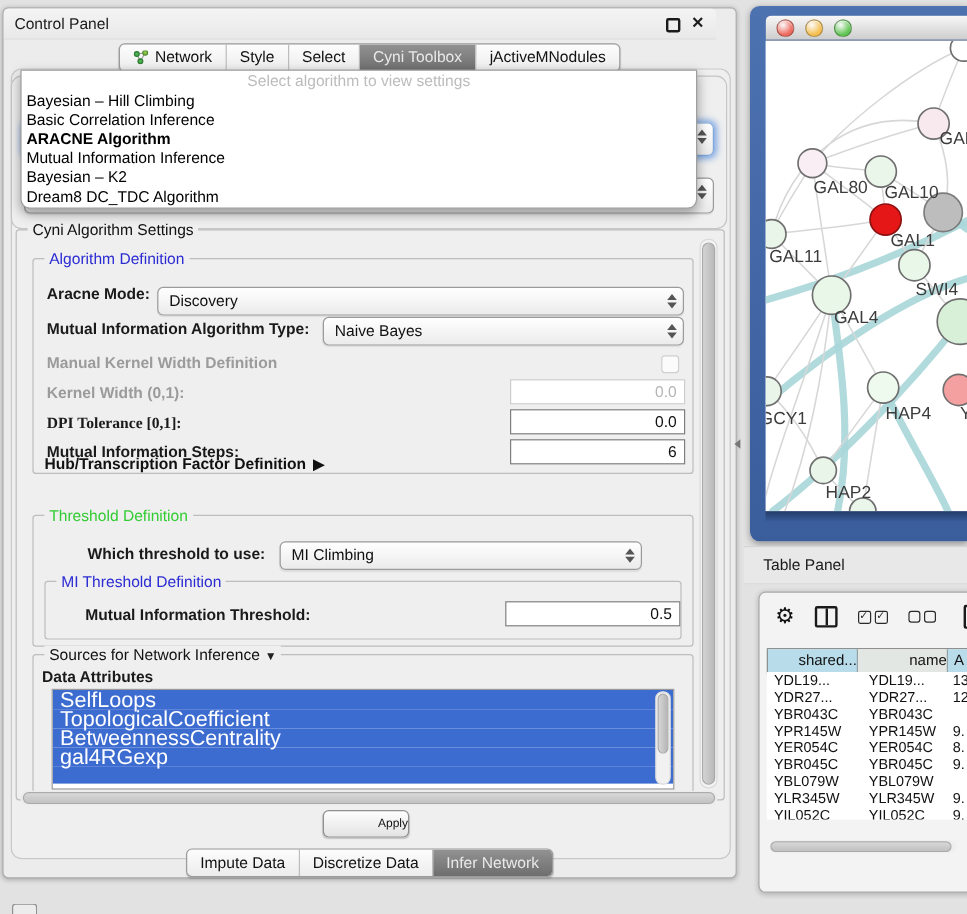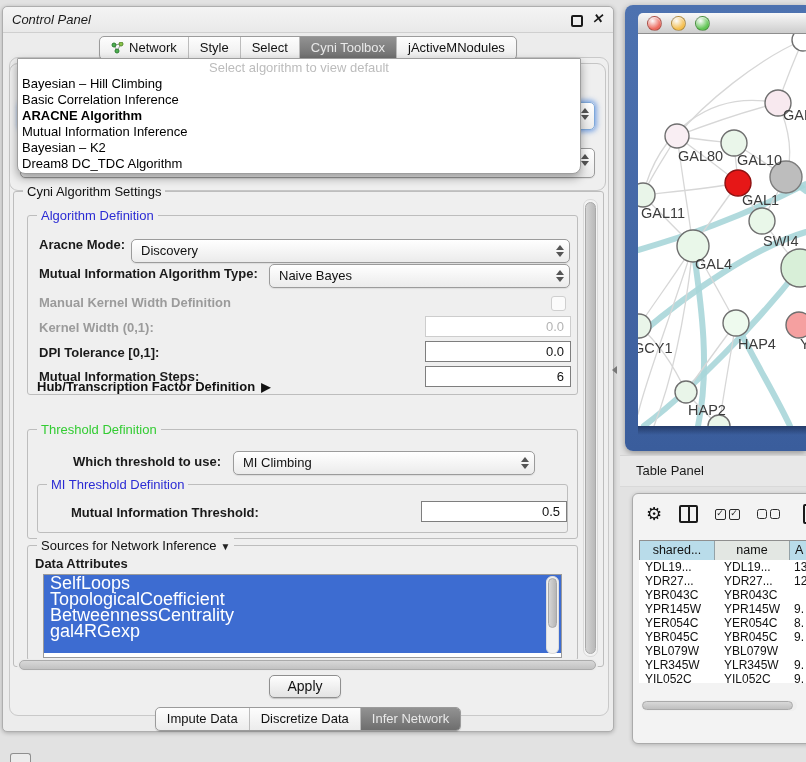--- a/index.html
+++ b/index.html
@@ -1,22 +1,22 @@
 <!DOCTYPE html>
 <html><head>
 <meta charset="utf-8">
 <style>
   html,body{margin:0;padding:0;}
   .screen{position:relative;width:806px;height:762px;background:#e2e2e2;overflow:hidden;
           font-family:"Liberation Sans",sans-serif;color:#111;}
   
   .cp{position:absolute;left:2px;top:6px;width:610px;height:724px;background:#ececec;
       border:1px solid #aeaeae;border-radius:5px;box-shadow:0 1px 4px rgba(0,0,0,.25);}
-  .cp-titlebar{position:absolute;left:0;top:0;right:0;height:25px;border-bottom:1px solid #cfcfcf;
-      background:linear-gradient(#f4f4f4,#e9e9e9);border-radius:5px 5px 0 0;font-style:italic;}
+  .cp-titlebar{position:absolute;left:0;top:0;right:16px;height:25px;border-bottom:1px solid #cfcfcf;
+      background:linear-gradient(#f4f4f4,#e9e9e9);border-radius:5px 5px 0 0;}
   .cp-title{position:absolute;left:9px;top:5px;font-size:13px;color:#1a1a1a;}
   .float-btn{position:absolute;right:30px;top:8px;width:8px;height:8px;border:2px solid #1a1a1a;border-radius:2px;}
   .close-btn{position:absolute;right:10px;top:4px;font-size:13px;font-weight:bold;color:#1a1a1a;}
   .content-card{position:absolute;left:6px;top:50px;width:598px;height:657px;background:#efefef;
       border:1px solid #c9c9c9;border-radius:9px;z-index:1;}
   
   .tabs-center{position:absolute;left:0;right:0;display:flex;justify-content:center;z-index:3;}
   .tabs-top{top:29px;} .tabs-bottom{top:700px;}
   .tabstrip{display:inline-flex;border:1px solid #9b9b9b;border-radius:5px;
       background:linear-gradient(#fdfdfd,#ececec);overflow:hidden;height:22px;box-shadow:0 1px 1px rgba(0,0,0,.15);}
@@ -76,21 +76,21 @@
   
   .vscroll-main{position:absolute;left:580px;top:192px;width:13px;height:456px;background:#f3f3f3;
       border:1px solid #dadada;border-radius:7px;z-index:3;}
   .vscroll-main .thumb{position:absolute;left:1px;right:1px;top:2px;bottom:2px;
       background:linear-gradient(90deg,#d4d4d4,#b9b9b9);border:1px solid #a9a9a9;border-radius:6px;}
   .hscroll-main{position:absolute;left:14px;top:652px;width:581px;height:12px;background:#ececec;
       border-radius:6px;z-index:3;}
   .hscroll-main .thumb{position:absolute;left:2px;right:2px;top:1px;bottom:1px;
       background:linear-gradient(#d8d8d8,#c2c2c2);border:1px solid #ababab;border-radius:6px;}
   .btn{position:absolute;left:266px;top:668px;width:70px;height:21px;border:1px solid #8f8f8f;border-radius:5px;
-      background:linear-gradient(#fefefe,#e3e3e3);font-size:14px;text-align:center;line-height:21px;
+      background:linear-gradient(#fefefe,#e3e3e3);font-size:10px;text-align:right;line-height:21px;
       box-shadow:0 1px 1px rgba(0,0,0,.18);z-index:3;}
   .split-arrow{position:absolute;left:612px;top:366px;width:0;height:0;border-top:4px solid transparent;
       border-bottom:4px solid transparent;border-right:5px solid #777;}
   .mini-win{position:absolute;left:10px;top:753px;width:19px;height:9px;border:1px solid #8f8f8f;
       border-bottom:none;border-radius:3px 3px 0 0;background:#ececec;}
   
   .net-win{position:absolute;left:625px;top:5px;width:181px;height:446px;border-radius:8px 0 0 8px;
       background:linear-gradient(180deg,#4d72b0,#3a5d9c);box-shadow:0 2px 6px rgba(0,0,0,.35);}
   .net-title{position:absolute;left:13px;top:8px;right:0;height:20px;border-radius:5px 0 0 0;
       background:linear-gradient(#f8f8f8,#cdcdcd);border-bottom:1px solid #8e8e8e;}
@@ -111,21 +111,21 @@
   .icon-gear{font-family:"DejaVu Sans",sans-serif;font-size:18px;line-height:20px;color:#111;}
   .icon-cols{position:relative;width:15px;height:14px;border:2px solid #1a1a1a;border-radius:2px;}
   .icon-cols::after{content:"";position:absolute;left:50%;top:0;bottom:0;width:2px;margin-left:-1px;background:#1a1a1a;}
   .pair{display:flex;gap:3px;}
   .cbx{position:relative;width:9px;height:9px;border:1.5px solid #2a2a2a;border-radius:2px;font-size:9px;line-height:9px;}
   .cbx::after{content:"✓";position:absolute;left:0px;top:-1px;color:#2a2a2a;}
   .ubx{width:8px;height:8px;border:1.5px solid #2a2a2a;border-radius:2.5px;}
   .icon-doc{position:relative;width:12px;height:16px;border:2px solid #1a1a1a;border-radius:2px;margin-left:6px;}
   .thead{position:absolute;left:6px;top:46px;display:flex;height:20px;border-top:1px solid #8f8f8f;border-bottom:1px solid #8f8f8f;}
   .th{box-sizing:border-box;border-right:1px solid #94a2a7;background:#e3e7e3;font-size:12.5px;
-      line-height:19px;text-align:center;overflow:hidden;white-space:nowrap;}
+      line-height:19px;text-align:right;overflow:hidden;white-space:nowrap;}
   .th.accent{background:#b9dcea;}
   .th:nth-child(1){width:76px;border-left:1px solid #8f8f8f;}
   .th:nth-child(2){width:75px;}
   .th:nth-child(3){width:40px;text-align:left;padding-left:5px;}
   .tbody{position:absolute;left:6px;top:66px;width:192px;height:123px;background:#fff;overflow:hidden;}
   .trow{display:flex;height:14px;line-height:14px;}
   .td{font-size:12px;white-space:nowrap;overflow:hidden;}
   .td0{width:70px;padding-left:6px;} .td1{width:66px;padding-left:9px;} .td2{width:36px;padding-left:4px;}
   .tbl-hscroll{position:absolute;left:8px;top:206px;width:156px;height:11px;background:#efefef;
       border-radius:6px;}
@@ -180,21 +180,21 @@
           <div class="tab sel">
             <span>Cyni Toolbox</span>
           </div>
           <div class="tab">
             <span>jActiveMNodules</span>
           </div>
         </div>
       </div>
 
     <div class="popup">
-      <div class="popup-ph">Select algorithm to view default</div>
+      <div class="popup-ph">Select algorithm to view settings</div>
       <div id="dd-items">
           <div class="dd-item">Bayesian – Hill Climbing</div>
           <div class="dd-item">Basic Correlation Inference</div>
           <div class="dd-item bold">ARACNE Algorithm</div>
           <div class="dd-item">Mutual Information Inference</div>
           <div class="dd-item">Bayesian – K2</div>
           <div class="dd-item">Dream8 DC_TDC Algorithm</div>
         </div>
     </div>
 
@@ -215,21 +215,21 @@
     </div>
     <span class="lbl" style="left:36px;top:259px;">Mutual Information Algorithm Type:</span>
     <div class="combo" style="left:266px;top:257px;width:299px;z-index:3;">
       <span class="combo-text">Naive Bayes</span>
       <span class="spin"></span>
     </div>
     <span class="lbl dim" style="left:36px;top:288px;">Manual Kernel Width Definition</span>
     <span class="cb" style="left:548px;top:289px;"></span>
     <span class="lbl dim" style="left:36px;top:313px;">Kernel Width (0,1):</span>
     <span class="field disabled" style="left:422px;top:309px;width:138px;">0.0</span>
-    <span class="lbl" style="left:36px;top:338px;">DPI Tolerance [0,1]:</span>
+    <span class="lbl" style="left:36px;top:338px;font-family:Liberation Serif, serif;">DPI Tolerance [0,1]:</span>
     <span class="field" style="left:422px;top:334px;width:138px;">0.0</span>
     <span class="lbl" style="left:36px;top:362px;">Mutual Information Steps:</span>
     <span class="field" style="left:422px;top:359px;width:138px;">6</span>
 
     <div class="hub-row">
       <span>Hub/Transcription Factor Definition</span><span class="hub-arrow">▶</span>
     </div>
 
     <div class="grp thr-grp">
       <span class="legend green">Threshold Definition</span>

